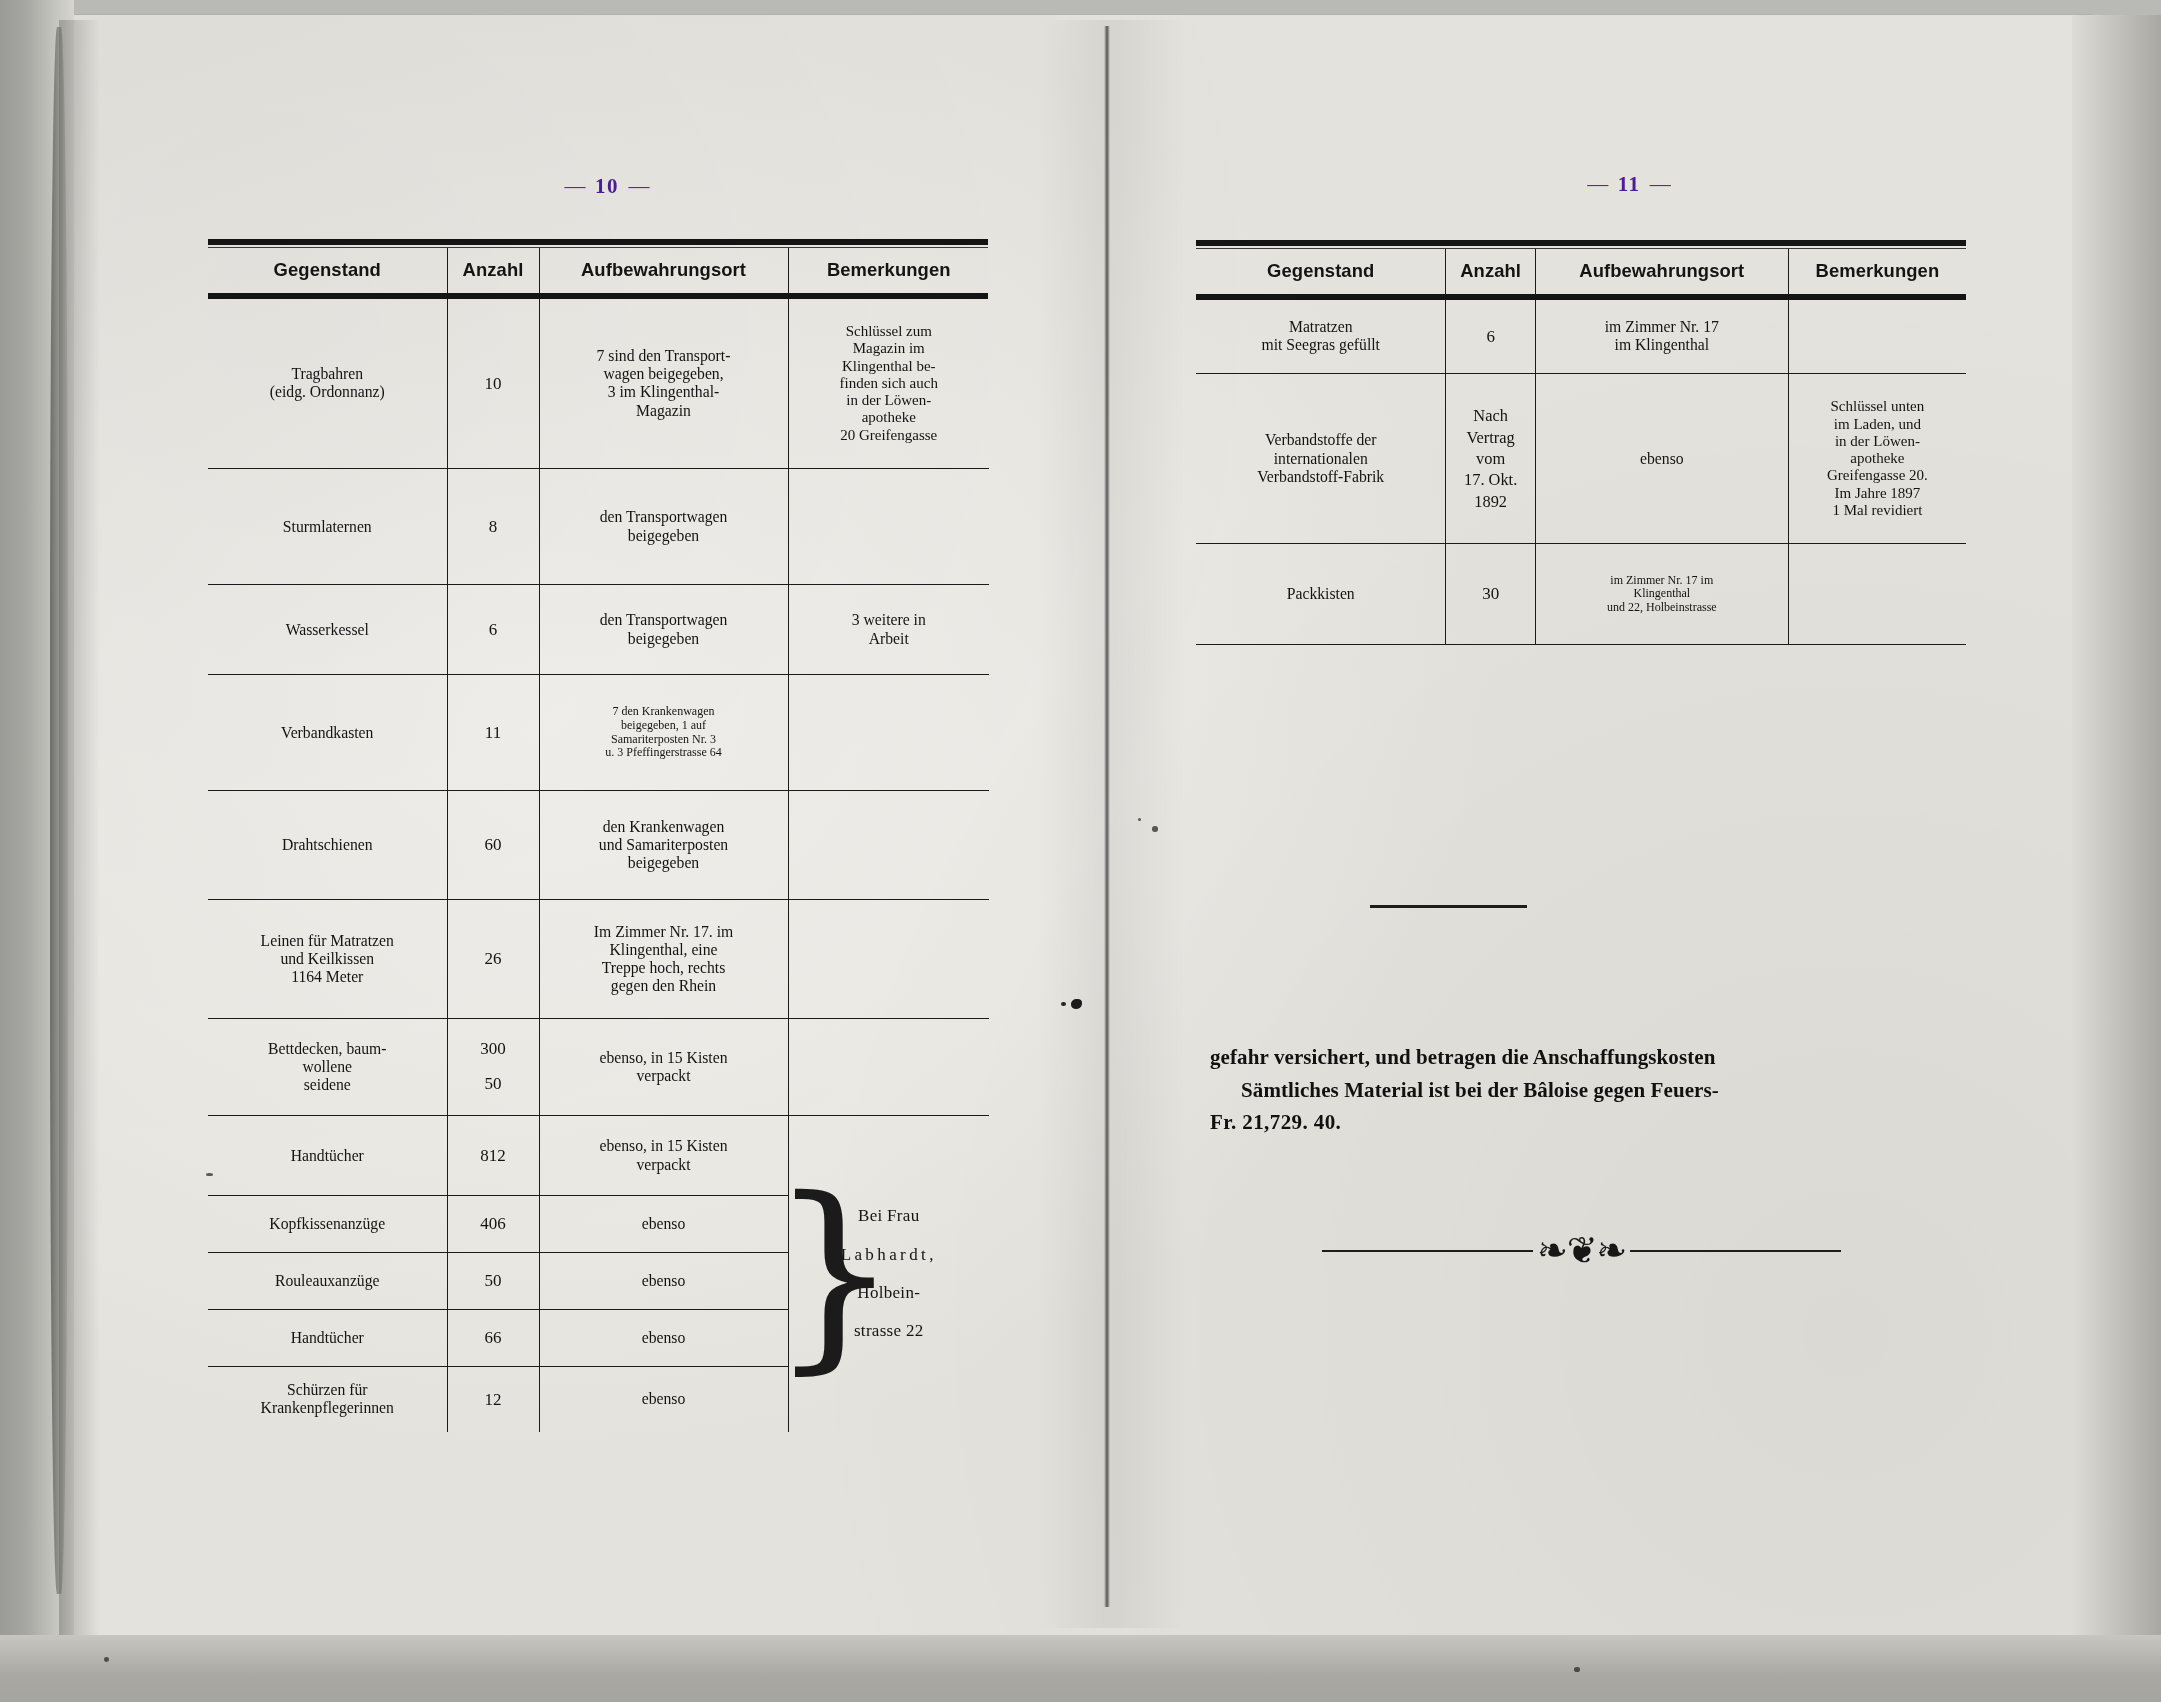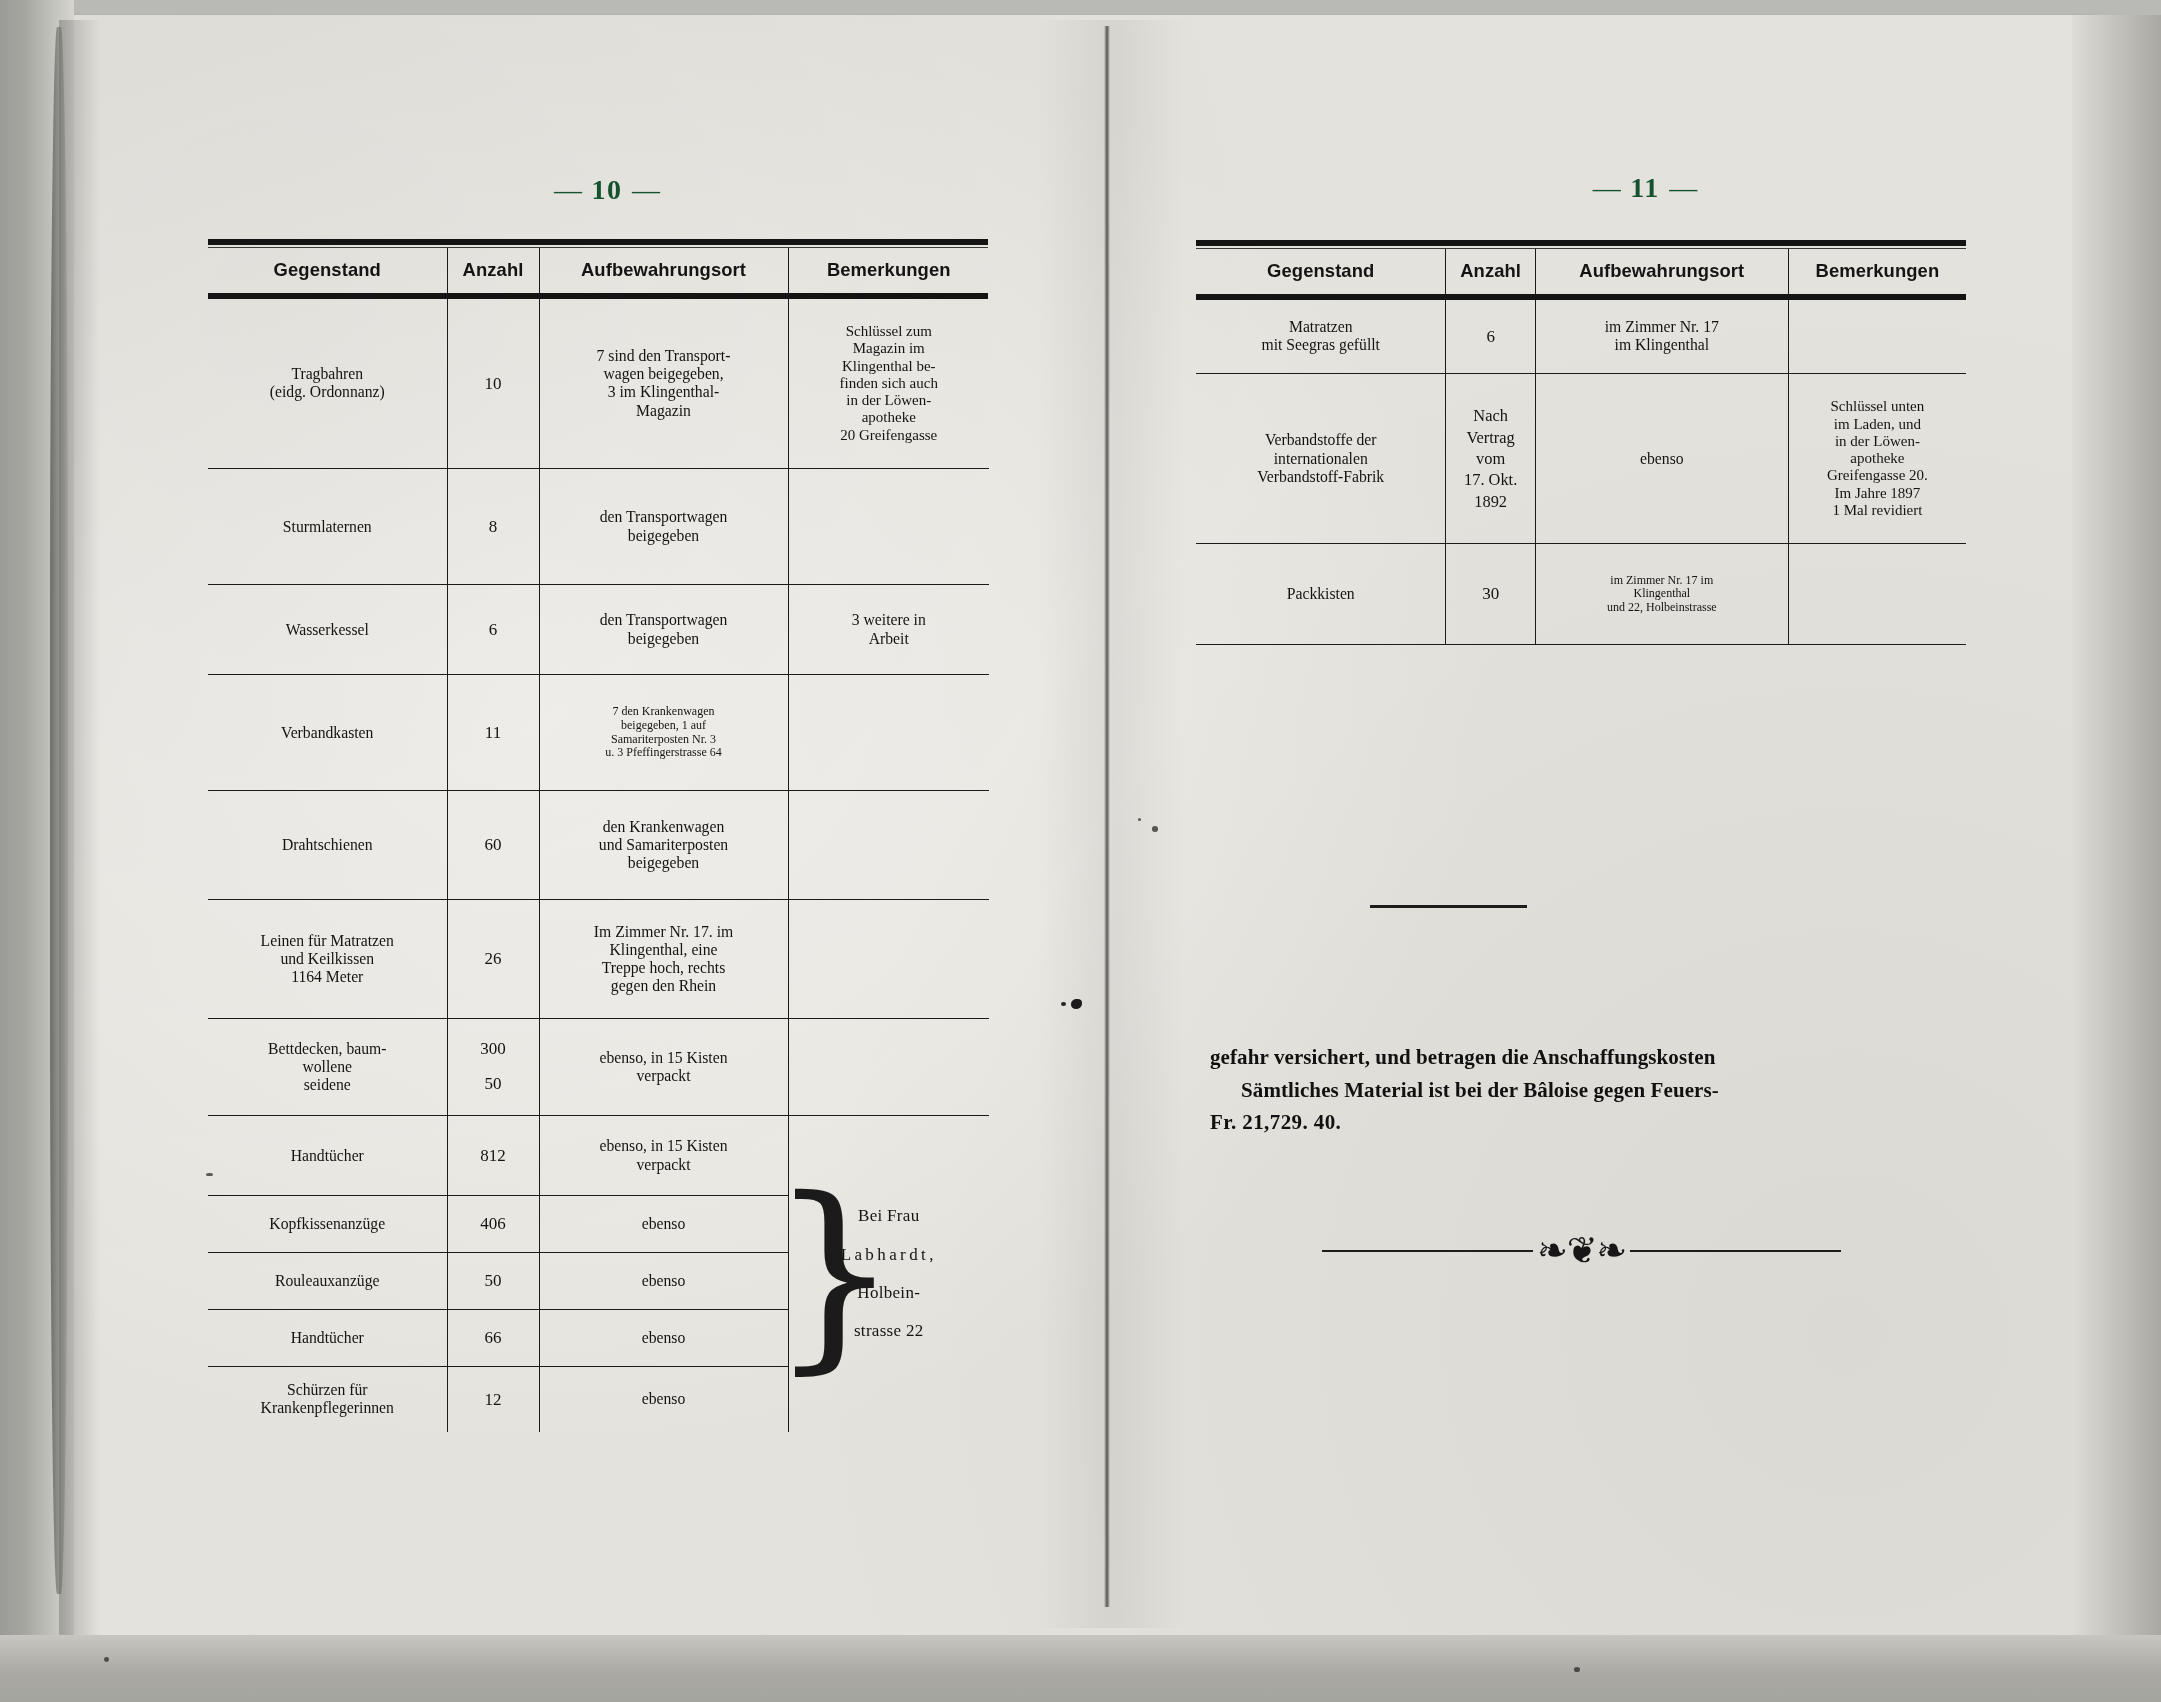--- a/index.html
+++ b/index.html
@@ -84,24 +84,24 @@
     background-color:#a5a5a0;
   }
 
   
   .page{ position:absolute; top:0; }
   .page-left  { left:123px;  width:968px; }
   .page-right { left:1145px; width:968px; }
 
   .folio{
     text-align:center;
-    font-size:28px;
+    font-size:21px;
     letter-spacing:1.4px;
     font-weight:700;
-    color:#14532d;
+    color:#4c1d95;
   }
   .folio .dash{ font-weight:400; padding:0 9.5px; letter-spacing:0; }
 
   
   table.inv{
     border-collapse: collapse;
     table-layout: fixed;
     font-size:15.7px;
     line-height:1.16;
     color:#141414;
@@ -375,21 +375,21 @@
             <td>ebenso</td>
           </tr>
 
         </tbody>
       </table>
     </div>
   </div>
 
   <div class="page page-right">
 
-    <div class="folio" style="position:absolute; left:16px; top:172px; width:968px;">
+    <div class="folio" style="position:absolute; left:0; top:172px; width:968px;">
       <span class="dash">—</span><span>11</span><span class="dash">—</span>
     </div>
 
     <div class="tbl-wrap" style="position:absolute; left:51px; top:240px; width:770px;">
 
       <div class="thead-top"></div>
       <div class="thead-top-thin"></div>
 
       <table class="inv" style="width:770px;">
         <colgroup>

